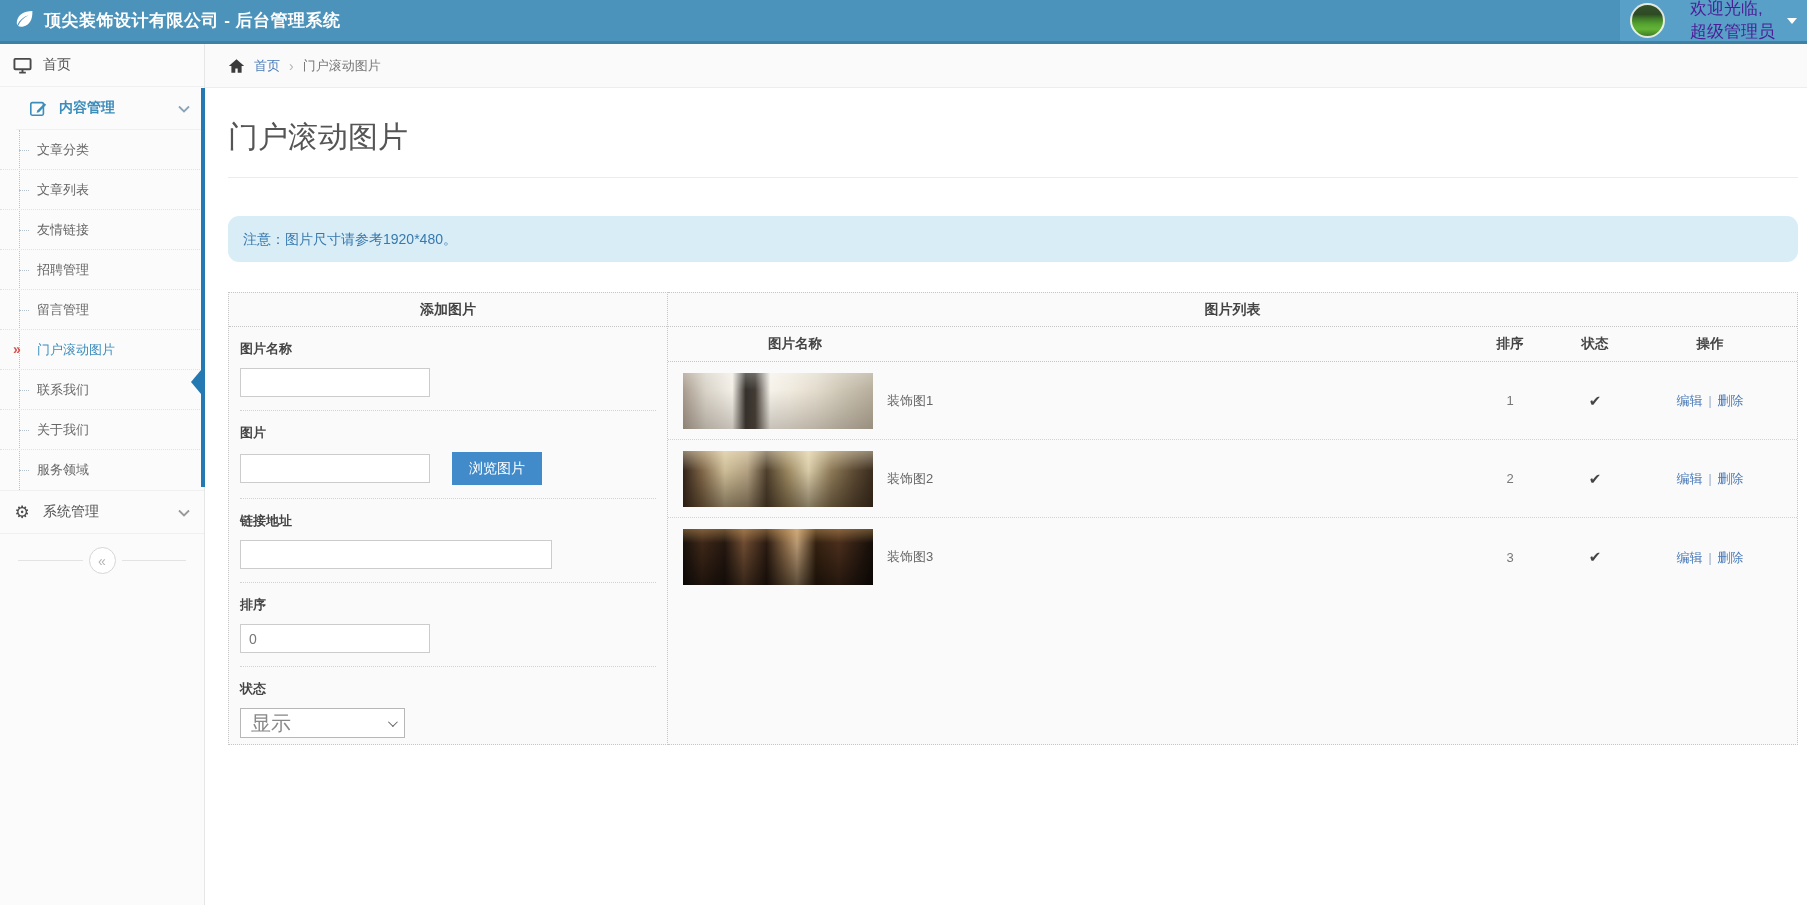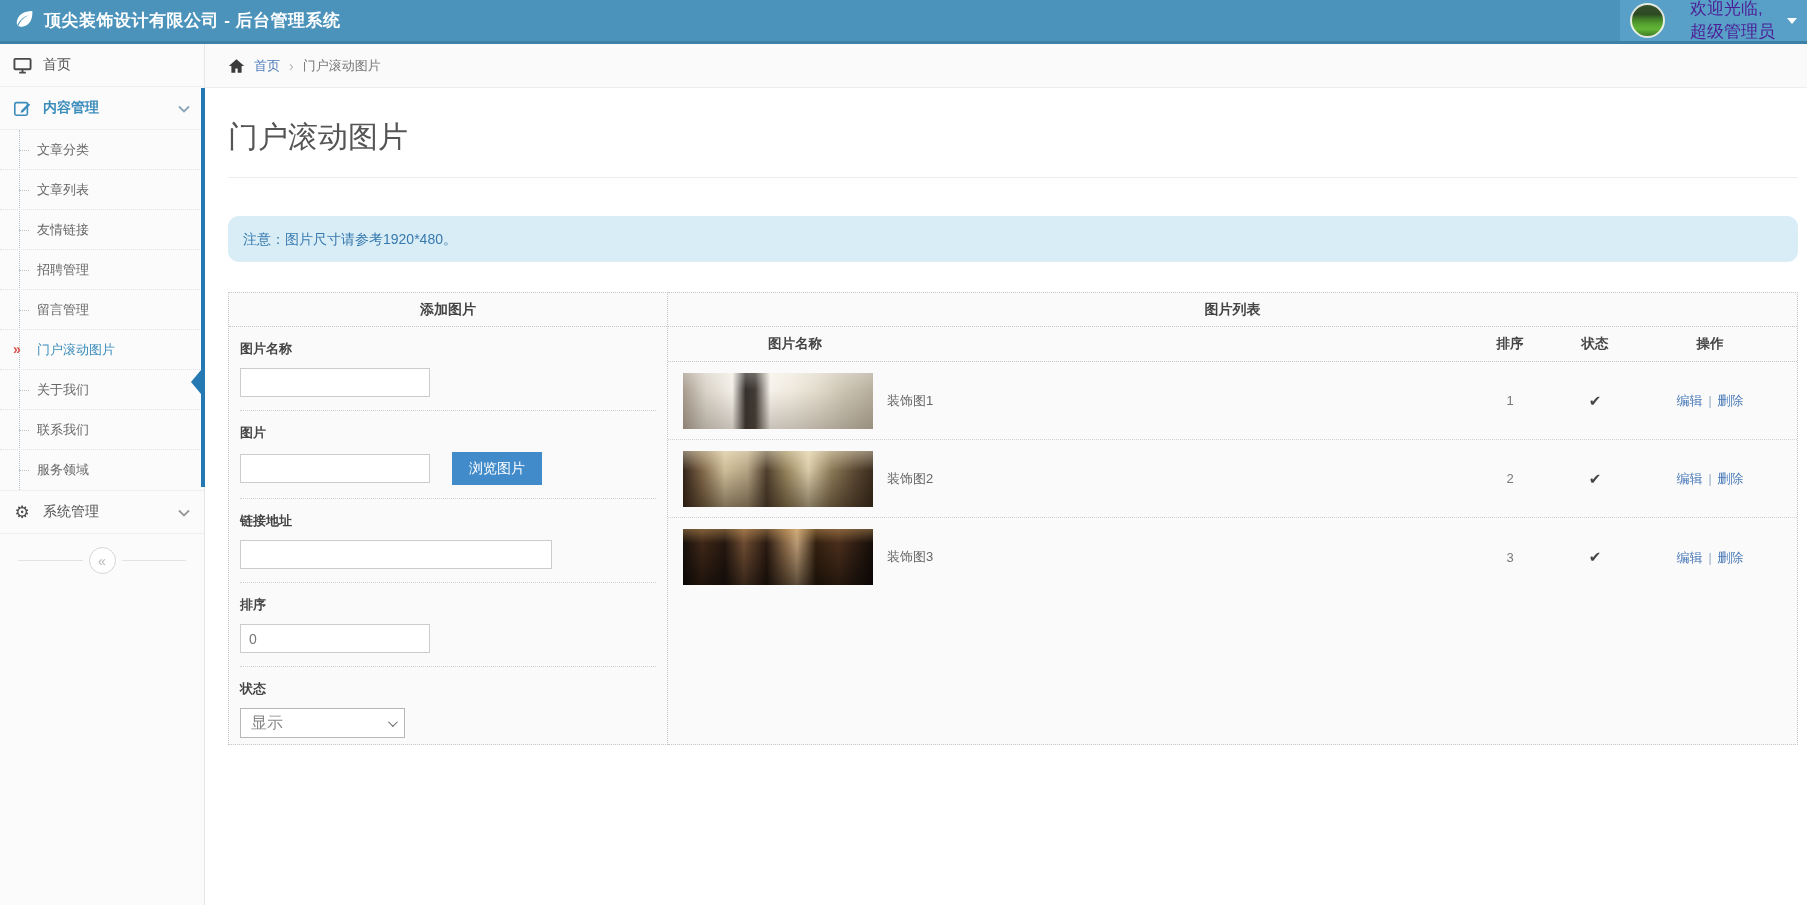--- a/index.html
+++ b/index.html
@@ -27,21 +27,21 @@
 
   
   .main{flex:1;display:flex;min-height:0;}
   .sidebar{width:205px;flex:none;background:#fbfbfb;border-right:1px solid #e6e6e6;position:relative;}
   .content{flex:1;background:#fff;min-width:0;}
 
   
   .nav-item{height:43px;display:flex;align-items:center;padding:0 14px 0 12px;
             border-bottom:1px solid #f0f0f0;font-size:14px;color:#555;cursor:pointer;background:#fbfbfb;}
   .nav-item .nav-icon{width:20px;flex:none;margin-right:11px;display:flex;align-items:center;justify-content:center;}
-  .nav-item.parent-open{color:var(--accent);font-weight:bold;}
+  .nav-item.parent-open{color:var(--accent);font-weight:bold;margin-left:16px;}
   .nav-chevron{margin-left:auto;flex:none;}
   .submenu{position:relative;border-bottom:1px solid #f0f0f0;}
   .submenu::before{content:"";position:absolute;left:19px;top:0;bottom:0;border-left:1px dotted #b6c2cb;}
   .sub-item{height:40px;display:flex;align-items:center;padding-left:37px;font-size:13px;color:#666;
             border-bottom:1px dotted #dde3e8;position:relative;cursor:pointer;}
   .sub-item:last-child{border-bottom:none;}
   .sub-item::before{content:"";position:absolute;left:19px;top:50%;width:10px;border-top:1px dotted #b6c2cb;}
   .sub-item.active{color:var(--accent);}
   .sub-item.active::before{display:none;}
   .active-marker{position:absolute;left:13px;top:50%;transform:translateY(-54%);color:var(--marker-red);
@@ -80,21 +80,21 @@
   .form-body{padding:0 11px;}
   .form-group{padding:7px 0 13px;border-bottom:1px dotted #d2d2d2;}
   .field-label{display:block;font-size:13px;font-weight:bold;color:#444;margin:6px 0 10px;}
   .text-input{height:29px;border:1px solid #ccc;background:#fff;padding:0 8px;font-size:14px;color:#777;
               font-family:inherit;outline:none;display:block;}
   .w-190{width:190px;} .w-312{width:312px;}
   .file-row{display:flex;align-items:center;gap:22px;}
   .btn{border:none;color:#fff;font-size:14px;font-family:inherit;cursor:pointer;}
   .browse-btn{height:33px;padding:0 17px;background:var(--btn-browse);}
   .fake-select{width:165px;height:30px;border:1px solid #b7b7b7;background:#fff;display:flex;align-items:center;
-               padding:0 10px;font-size:16px;color:#888;position:relative;cursor:pointer;}
+               padding:0 10px;font-size:20px;color:#888;position:relative;cursor:pointer;}
   .select-chevron{position:absolute;right:9px;top:11px;width:7px;height:7px;border-right:1.5px solid #666;
                   border-bottom:1.5px solid #666;transform:rotate(45deg) translateY(-2px);}
 
   
   .thead-row,.t-row{display:flex;align-items:center;padding-right:12px;}
   .thead-row{height:35px;border-bottom:1px dotted #c6c6c6;font-size:13.5px;font-weight:bold;color:#444;}
   .th-name{flex:1;padding-left:100px;}
   .col-sort{width:90px;flex:none;text-align:center;}
   .col-status{width:80px;flex:none;text-align:center;}
   .col-action{width:150px;flex:none;text-align:center;}
@@ -183,24 +183,24 @@
             <span>招聘管理</span>
           </div>
         <div class="sub-item">
             <span>留言管理</span>
           </div>
         <div class="sub-item active">
           <span class="active-marker">»</span>
           <span>门户滚动图片</span>
         </div>
         <div class="sub-item">
+            <span>联系我们</span>
+          </div>
+        <div class="sub-item">
             <span>关于我们</span>
-          </div>
-        <div class="sub-item">
-            <span>联系我们</span>
           </div>
         <div class="sub-item">
             <span>服务领域</span>
           </div>
       </div>
 
       <div class="nav-item">
         <span class="nav-icon" style="font-size:17px;color:#4a4a4a;">⚙</span>
         <span>系统管理</span>
         <span class="nav-chevron">

